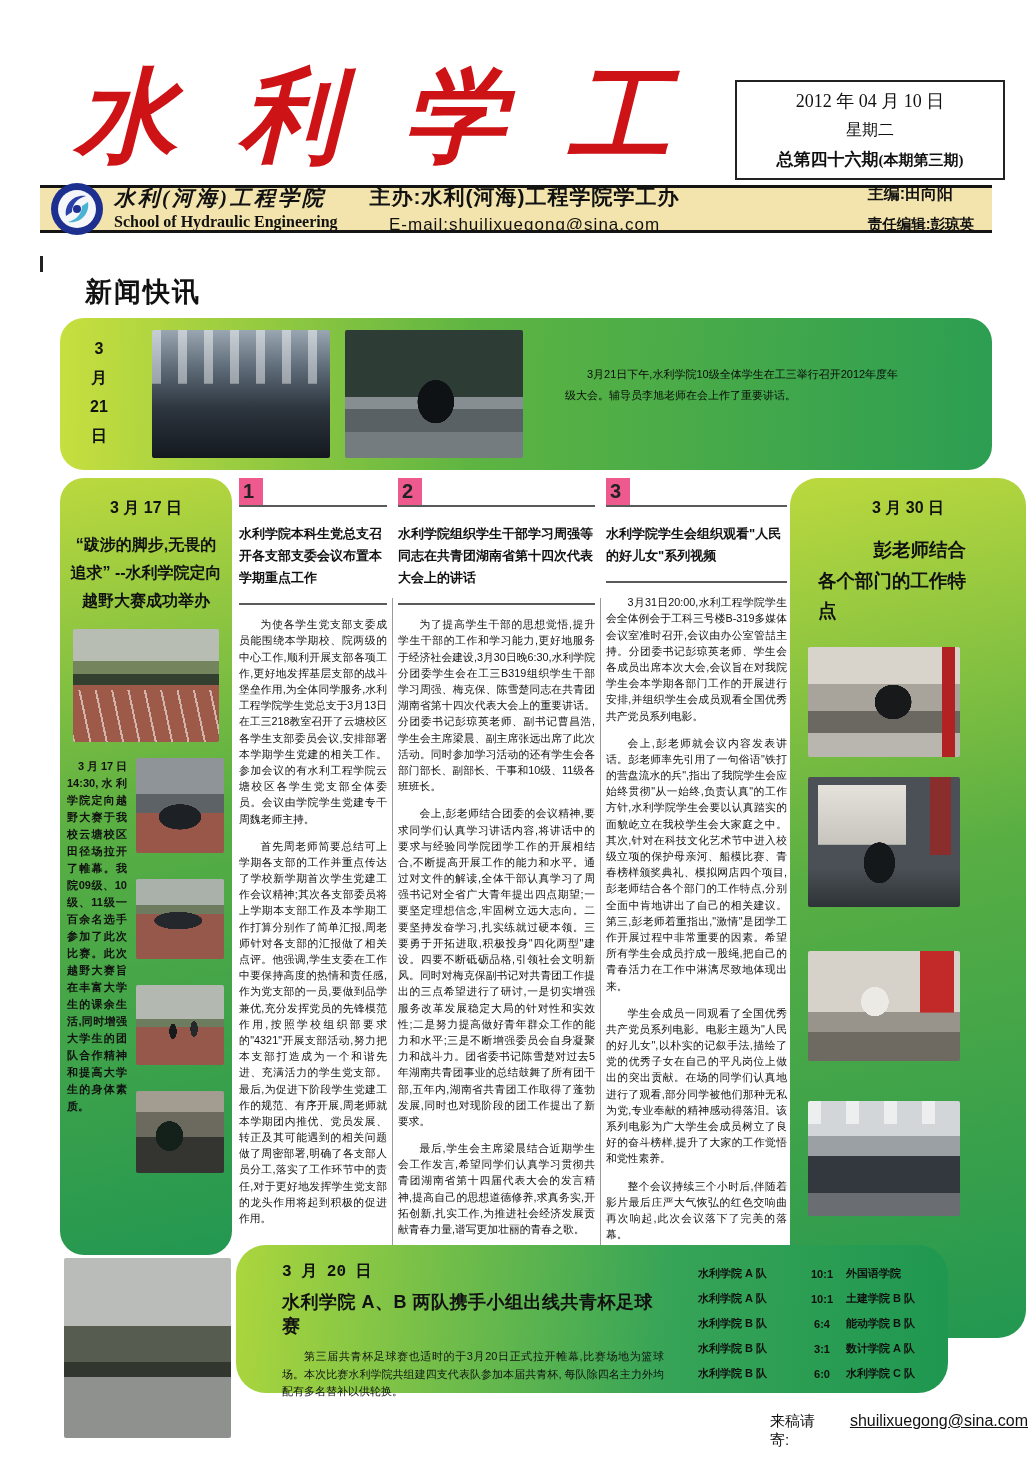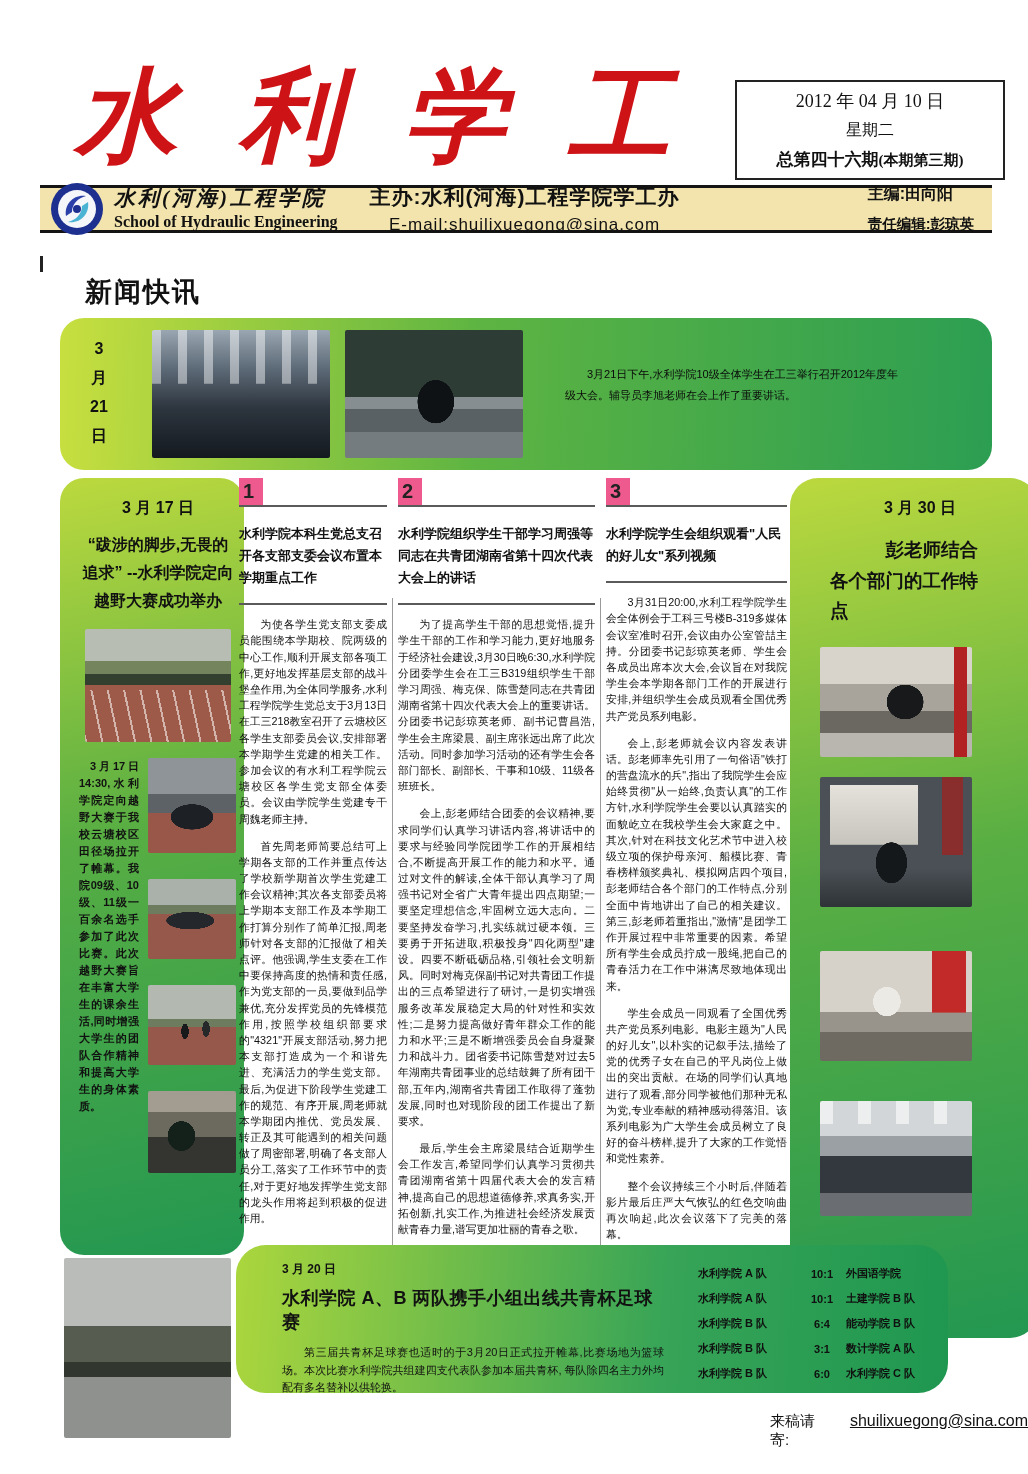--- a/index.html
+++ b/index.html
@@ -91,21 +91,21 @@
   .news-banner{position:absolute;left:60px;top:318px;width:932px;height:152px;border-radius:24px;
     background:linear-gradient(92deg,#c8df3f 0%,#5db442 45%,#2c9e52 100%);}
   .banner-date{position:absolute;left:24px;top:16px;width:30px;text-align:center;
     font-size:16px;font-weight:700;line-height:29px;}
   .banner-ph1{position:absolute;left:92px;top:12px;width:178px;height:128px;}
   .banner-ph2{position:absolute;left:285px;top:12px;width:178px;height:128px;}
   .banner-caption{position:absolute;left:505px;top:46px;width:338px;
     font-size:11px;line-height:1.95;text-indent:2em;color:#0a0a0a;}
 
   
-  .panel{background:linear-gradient(168deg,#bcd93e 0%,#58ae43 45%,#239751 100%);padding-left:12px;}
+  .panel{background:linear-gradient(168deg,#bcd93e 0%,#58ae43 45%,#239751 100%);}
   .left-panel{position:absolute;left:60px;top:478px;width:172px;height:777px;border-radius:24px;}
   .lp-date{padding-top:20px;text-align:center;font-size:16px;font-weight:700;}
   .lp-headline{margin:12px 9px 0;font-size:16px;font-weight:700;line-height:1.75;text-align:center;}
   .lp-photo-main{margin:14px auto 0;width:146px;height:113px;}
   .lp-row{display:flex;margin:16px 8px 0 7px;gap:9px;}
   .lp-text{width:60px;font-size:11px;line-height:17px;font-weight:700;text-align:justify;text-indent:1em;}
   .lp-photos{flex:1;display:flex;flex-direction:column;gap:26px;}
   .lp-photos .ph{width:100%;}
   .road-photo{position:absolute;left:64px;top:1258px;width:167px;height:180px;}
 
@@ -131,21 +131,21 @@
   .col-rule{height:2px;background:#5a5a5a;margin-top:0;}
   .col-headline{margin-top:16px;font-size:13px;font-weight:700;line-height:1.7;}
   .col-rule2{height:2px;background:#5a5a5a;margin-top:14px;}
   .col p{margin:11px 0 0;font-size:10.8px;line-height:1.5;text-align:justify;text-indent:2em;}
   .byline{margin-top:6px;text-align:right;font-size:11px;padding-right:6px;}
 
   
   .bottom-panel{position:absolute;left:236px;top:1245px;width:712px;height:148px;border-radius:30px;
     background:linear-gradient(94deg,#abd63d 0%,#37a457 60%,#1f9750 100%);display:flex;box-sizing:border-box;}
   .bp-left{padding:16px 6px 8px 46px;width:382px;}
-  .bp-date{font-size:12px;font-weight:700;}
+  .bp-date{font-size:16px;font-weight:700;font-family:Liberation Mono, monospace;}
   .bp-headline{margin-top:8px;font-size:18px;font-weight:700;letter-spacing:.5px;}
   .bp-body{margin-top:10px;font-size:11px;line-height:1.6;text-indent:2em;text-align:justify;}
   .bp-table{margin:16px 0 11px 28px;flex:1;font-size:11px;font-weight:700;color:#101010;}
   .bp-row{display:flex;height:25px;align-items:center;}
   .bp-home{width:100px;} .bp-score{width:48px;text-align:center;} .bp-away{flex:1;}
 
   
   .footer{position:absolute;left:770px;top:1412px;display:flex;align-items:baseline;font-size:15px;gap:20px;}
   .footer .email{font-size:16px;text-decoration:underline;}
 </style>

